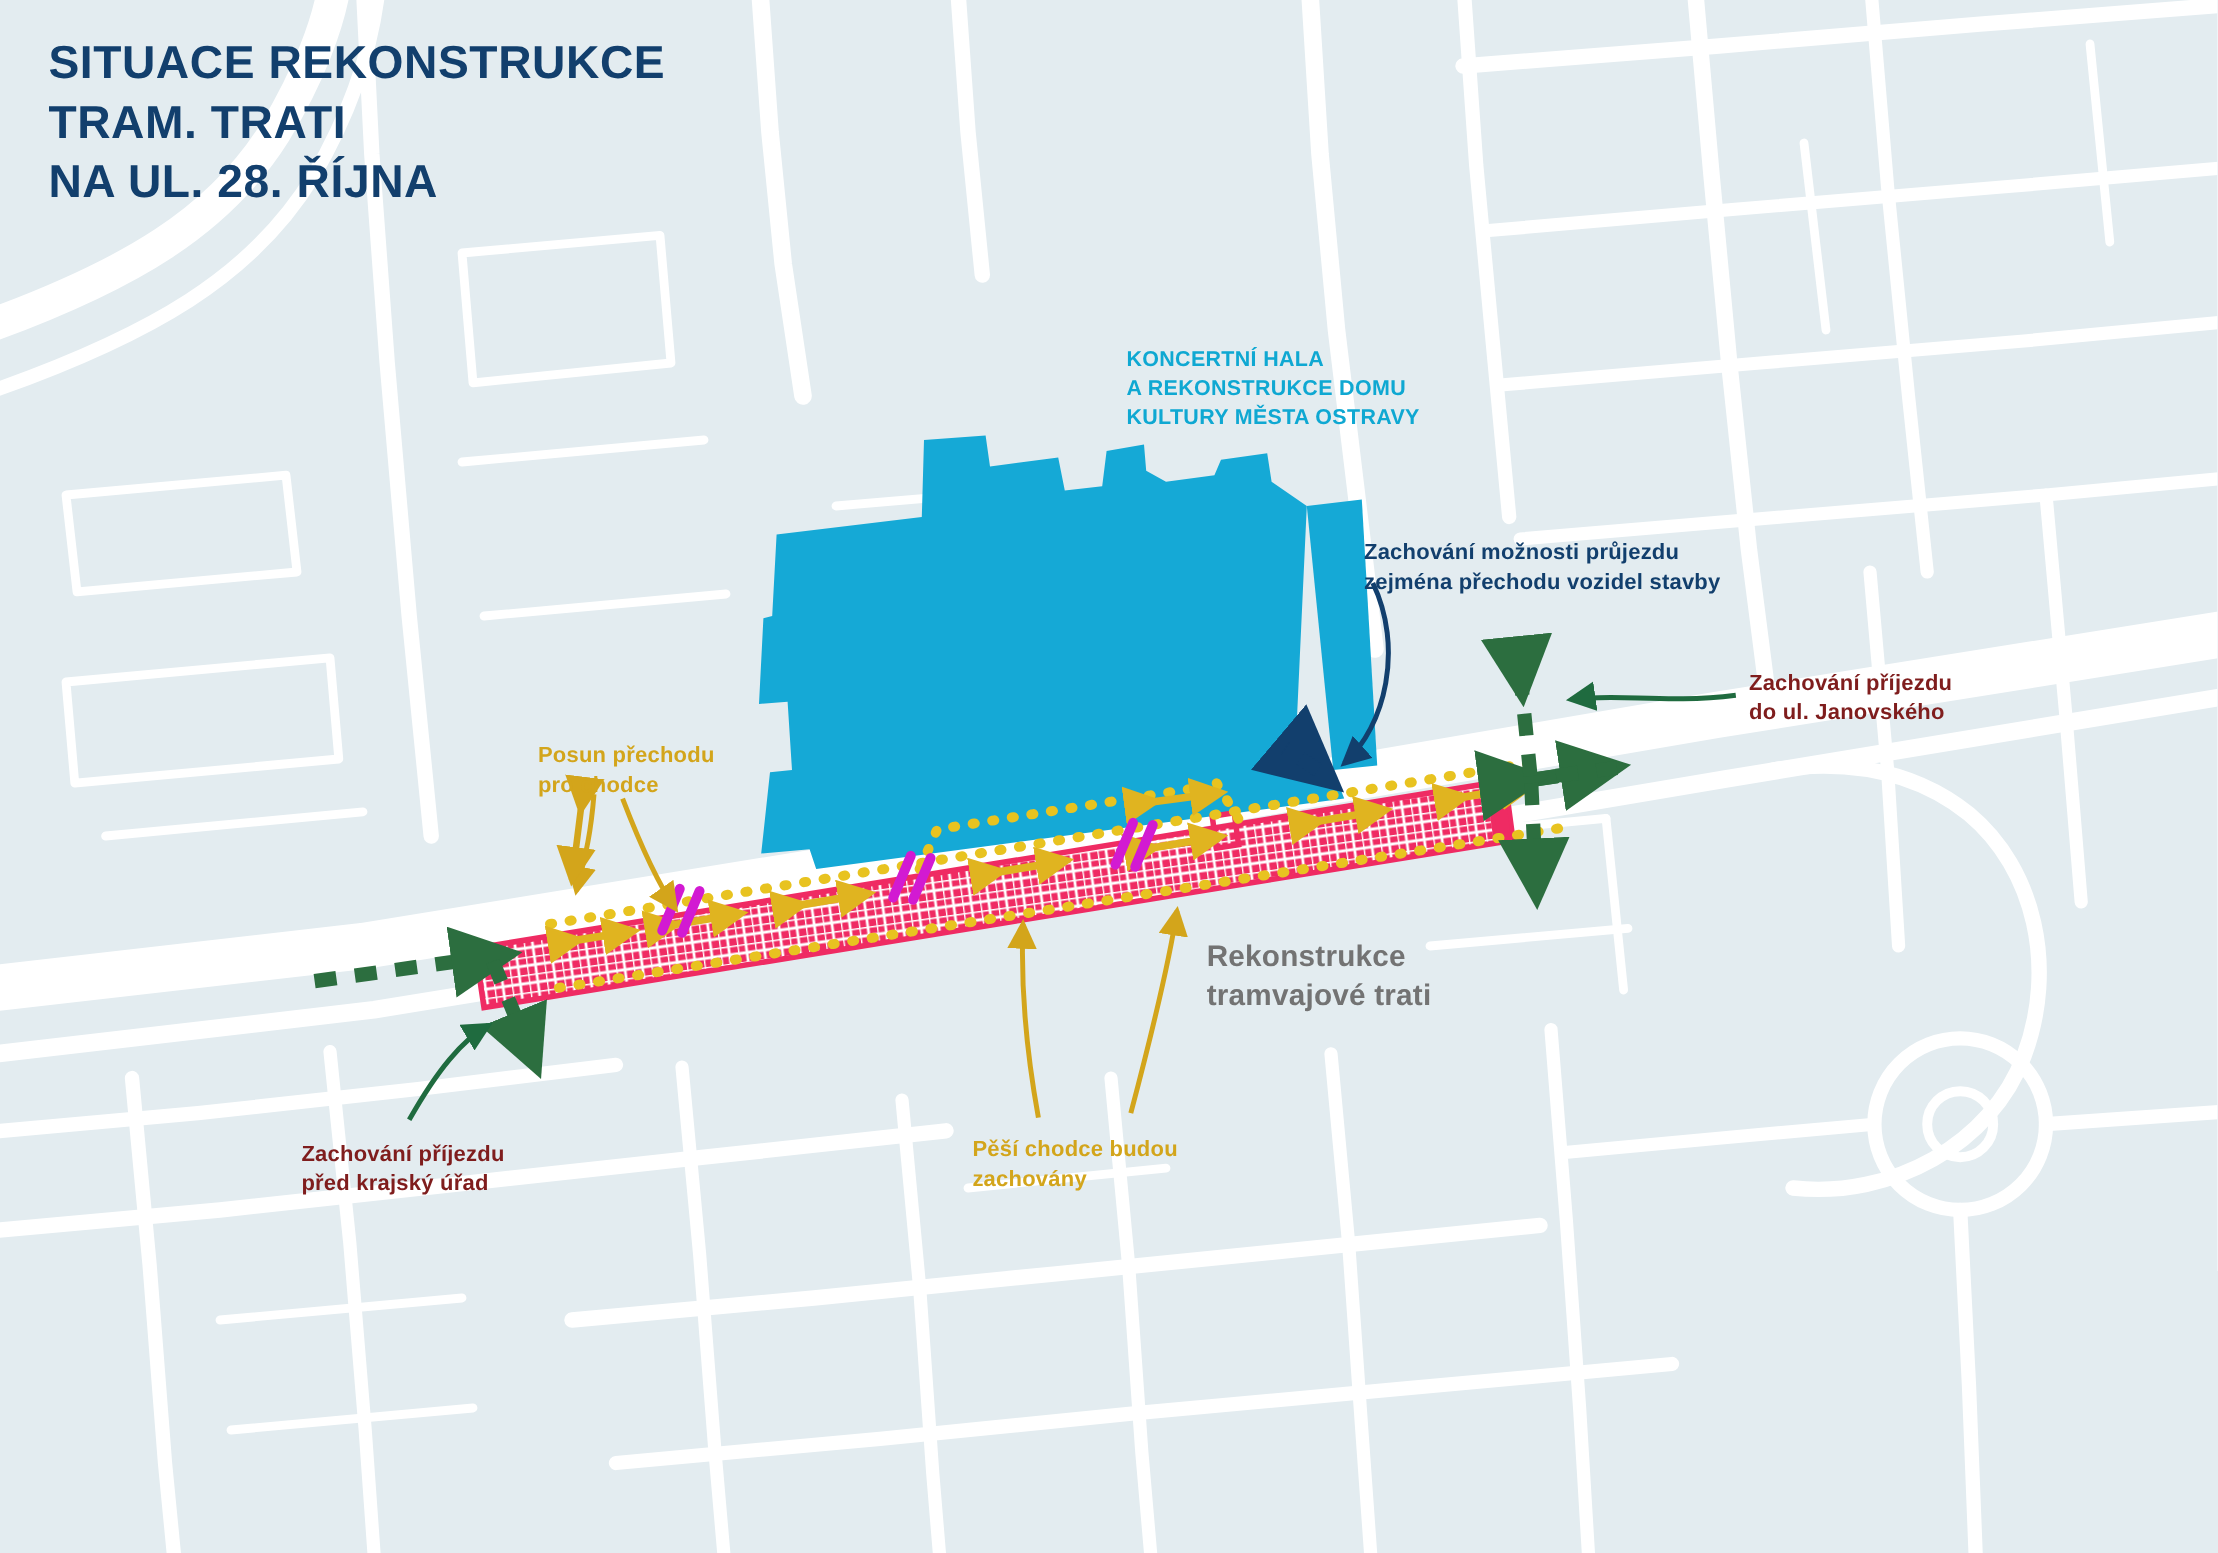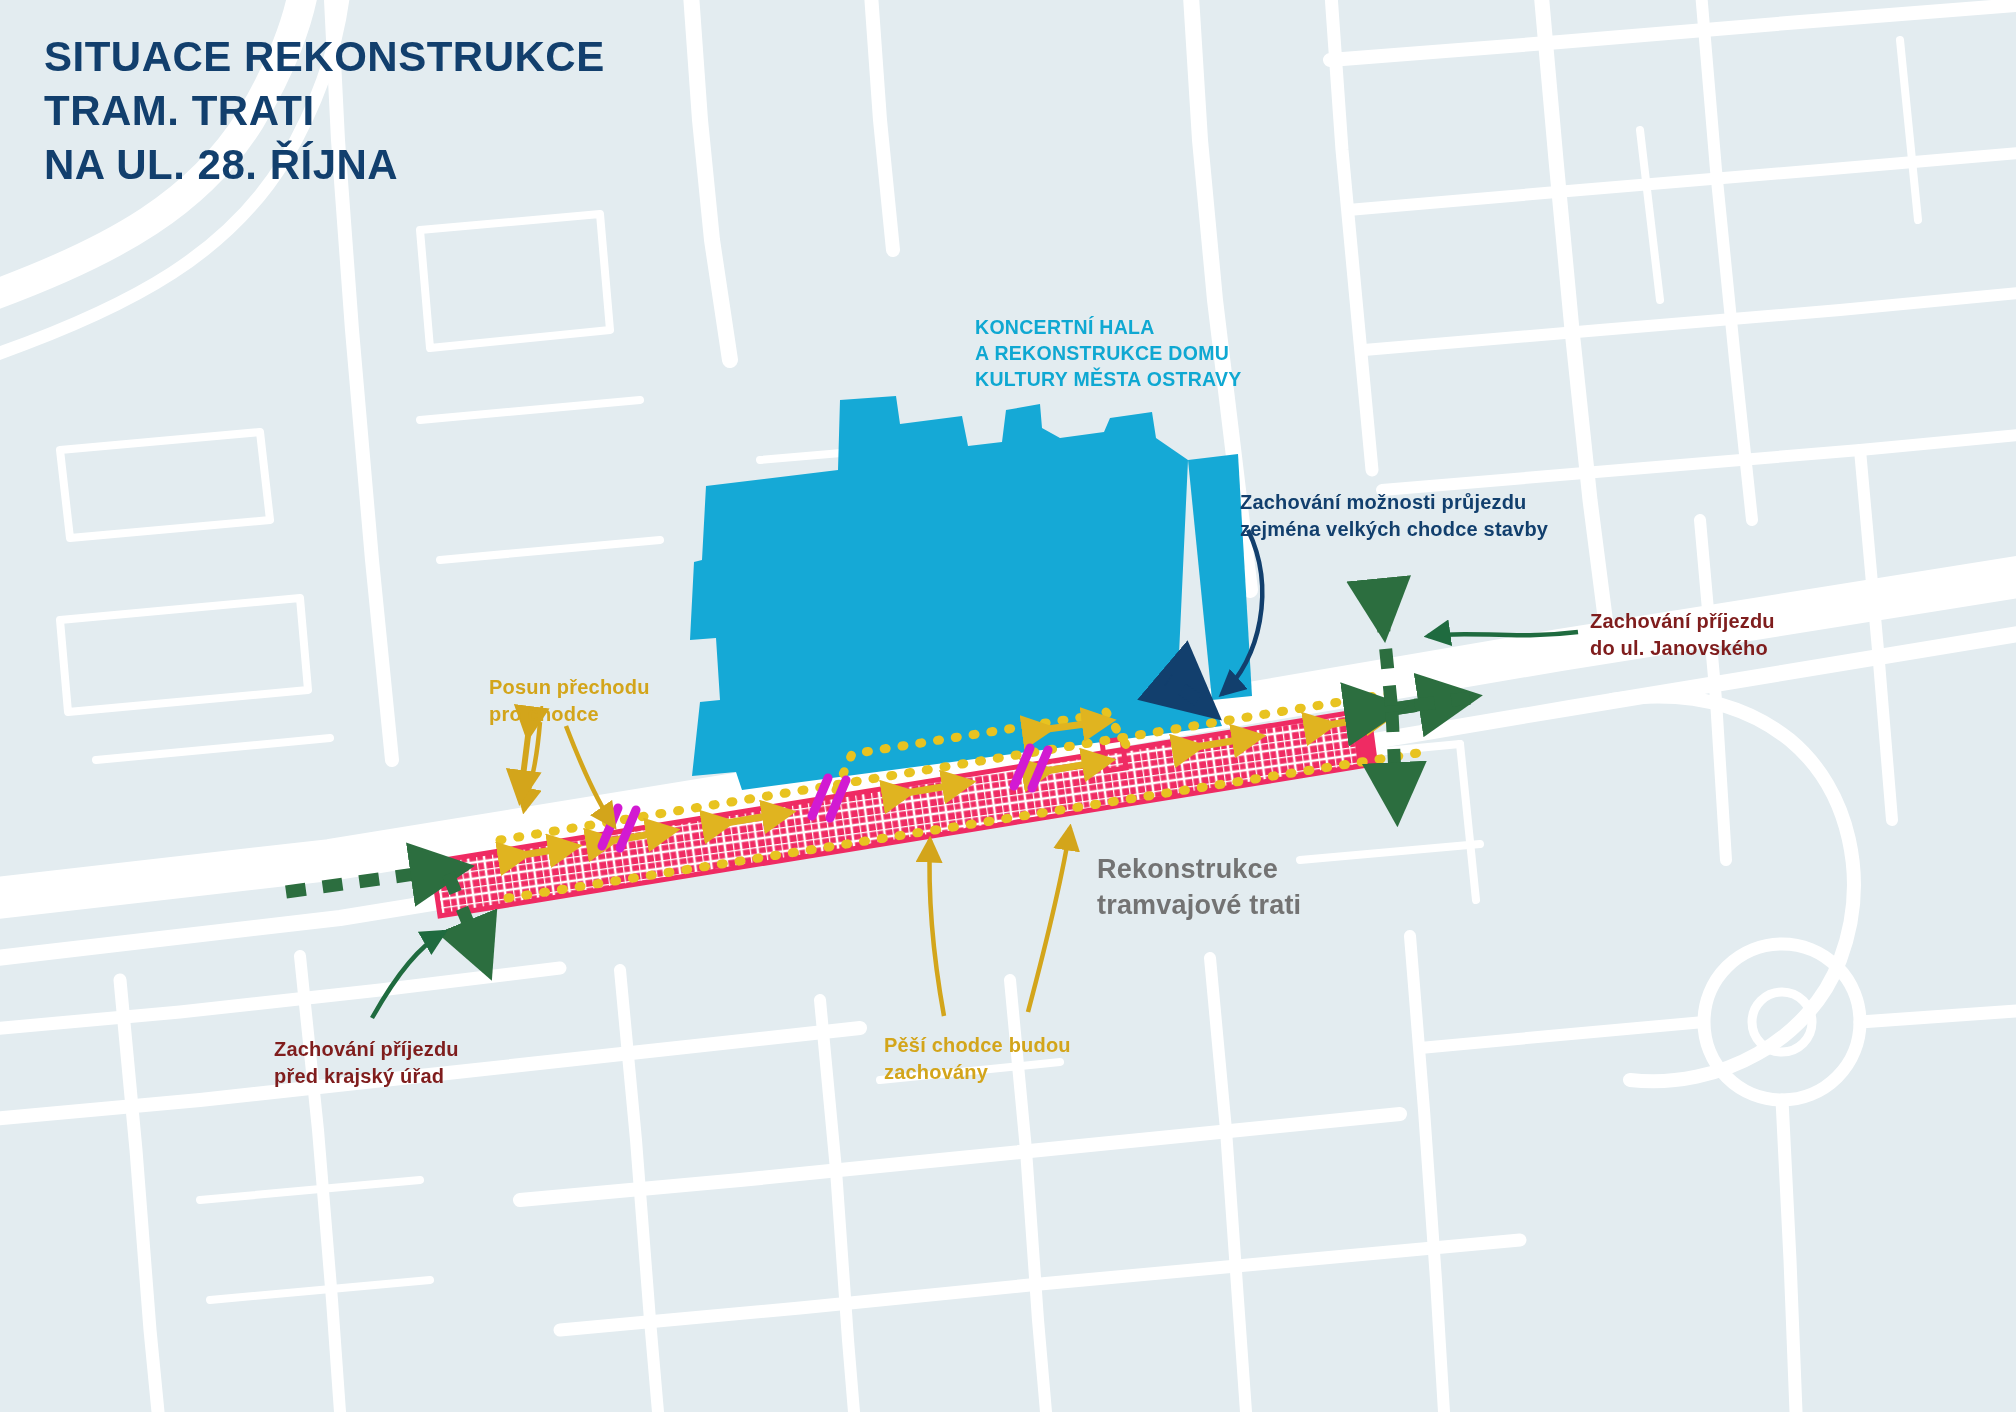--- a/index.html
+++ b/index.html
@@ -36,21 +36,21 @@
   #map-title {
     left: 44px;
     top: 30px;
     font-size: 42px;
     font-weight: bold;
     color: #123f6d;
     letter-spacing: 0.5px;
     line-height: 1.28;
   }
   #hall-label {
-    left: 975px;
+    left: 1024px;
     top: 315px;
     font-size: 19.5px;
     font-weight: bold;
     color: #0fa8d2;
     line-height: 1.33;
     letter-spacing: 0.3px;
   }
   .lbl-green {
     color: #7f1d1d;
     font-size: 20px;
@@ -243,21 +243,21 @@
 
   <div class="txt" id="map-title">SITUACE REKONSTRUKCE
 TRAM. TRATI
 NA UL. 28. ŘÍJNA</div>
 
   <div class="txt" id="hall-label">KONCERTNÍ HALA
 A REKONSTRUKCE DOMU
 KULTURY MĚSTA OSTRAVY</div>
 
   <div class="txt lbl-navy" id="label-vozidla">Zachování možnosti průjezdu
-zejména velkých chodce stavby</div>
+zejména přechodu vozidel stavby</div>
 
   <div class="txt lbl-green" id="label-janovskeho">Zachování příjezdu
 do ul. Janovského</div>
 
   <div class="txt lbl-green" id="label-krajsky">Zachování příjezdu
 před krajský úřad</div>
 
   <div class="txt lbl-yellow" id="label-prechod">Posun přechodu
 pro chodce</div>
 

